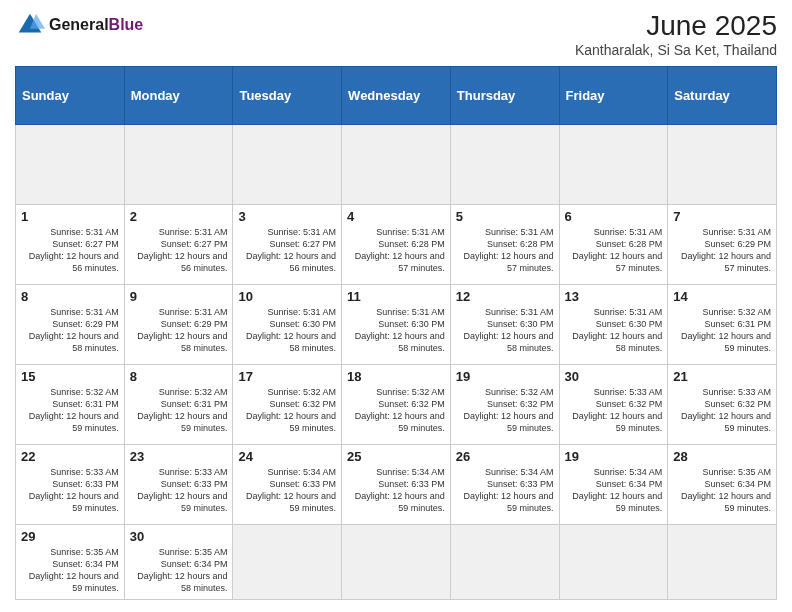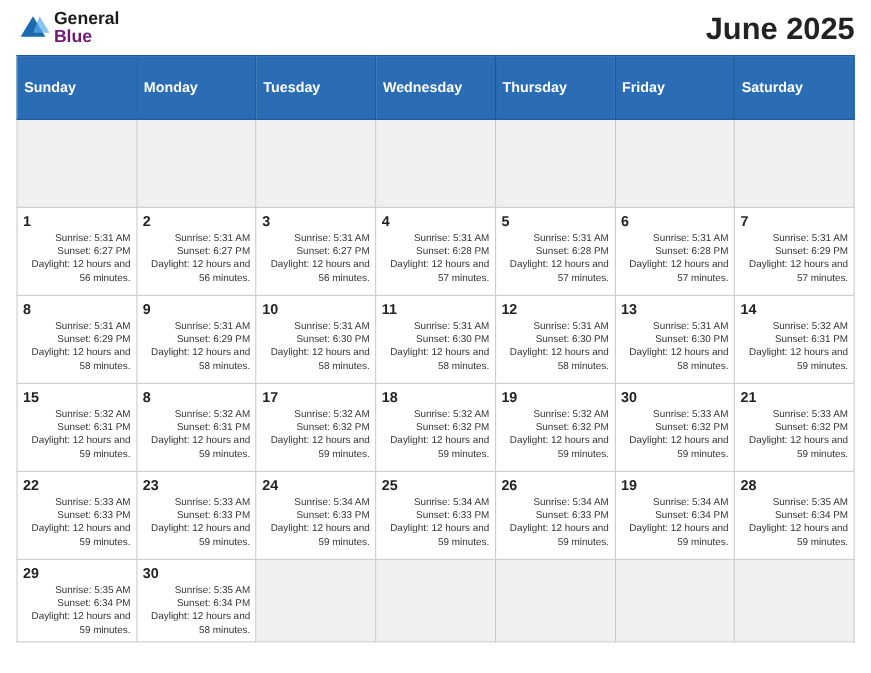--- a/index.html
+++ b/index.html
@@ -21,21 +21,20 @@
       justify-content: space-between;
       align-items: flex-start;
       margin-bottom: 8px;
     }
     .logo {
       display: flex;
       align-items: center;
     }
     .logo-text {
       display: flex;
-      flex-direction: column;
       line-height: 1;
     }
     .logo-general {
       font-size: 16px;
       font-weight: bold;
       color: #1a1a1a;
     }
     .logo-blue {
       font-size: 16px;
       font-weight: bold;
@@ -44,21 +43,21 @@
     .logo-icon {
       width: 30px;
       height: 30px;
       margin-right: 4px;
     }
     .title-section {
       text-align: right;
     }
     .month-title {
       font-size: 28px;
-      font-weight: bold;
+      font-weight: normal;
       color: #222;
     }
     .location {
       font-size: 14px;
       color: #444;
     }
     .calendar {
       width: 100%;
       border-collapse: collapse;
     }
@@ -111,20 +110,21 @@
         <polygon points="20,5 35,30 5,30" fill="#1a6ab0"></polygon>
         <polygon points="28,5 40,25 20,25" fill="#5aaaf0" opacity="0.7"></polygon>
       </svg>
       <div class="logo-text">
         <span class="logo-general">General</span>
         <span class="logo-blue">Blue</span>
       </div>
     </div>
     <div class="title-section">
       <div class="month-title">June 2025</div>
+      <div class="location">Kantharalak, Si Sa Ket, Thailand</div>
     </div>
   </div>
 
   <table class="calendar">
     <thead>
       <tr>
         <th>Sunday</th>
         <th>Monday</th>
         <th>Tuesday</th>
         <th>Wednesday</th>

